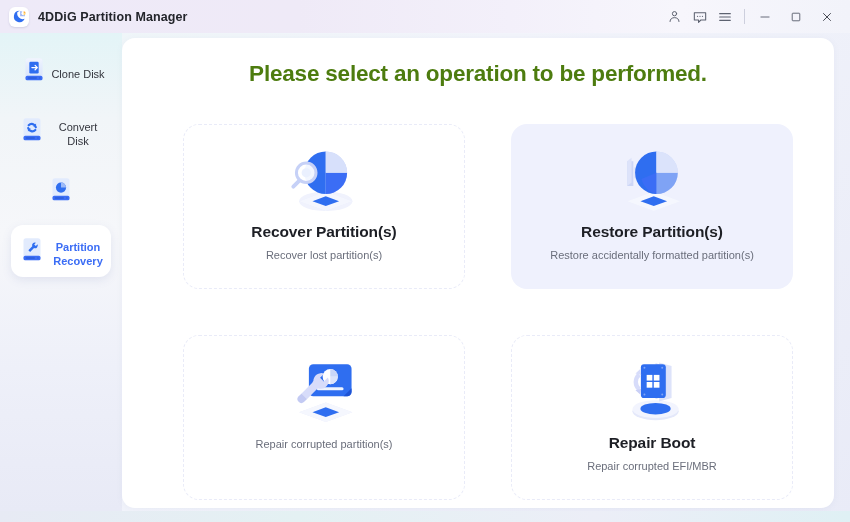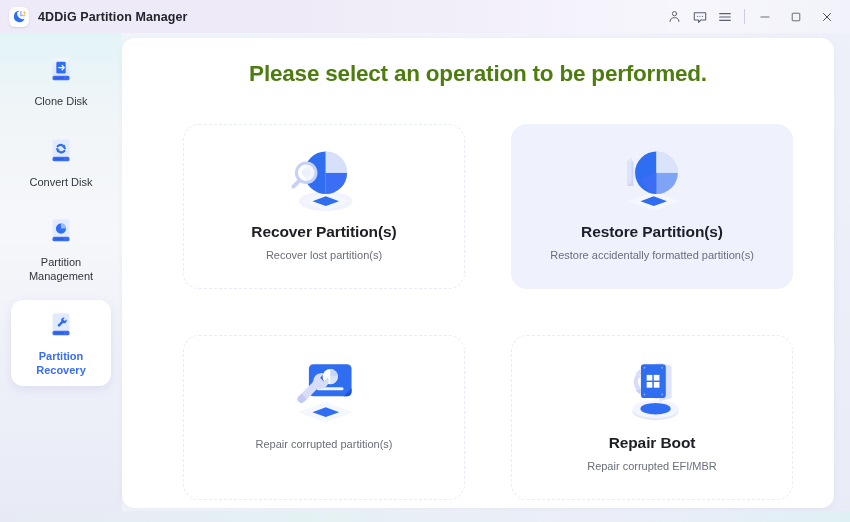--- a/index.html
+++ b/index.html
@@ -39,21 +39,21 @@
 
   
   .sidebar{
     position:absolute;left:0;top:33px;width:122px;height:478px;
     background:linear-gradient(180deg,#e3f4f7 0%,#f1f5f8 18%,#f6f7fa 42%,#eef0f9 70%,#e8eaf6 100%);
     padding-top:12px;box-sizing:border-box;
   }
   .nav-item{
     width:100px;margin:0 auto 8px auto;border-radius:12px;
     padding:9px 4px 9px 4px;box-sizing:border-box;
-    display:flex;flex-direction:column;align-items:center;justify-content:flex-start;
+    display:flex;flex-direction:row;align-items:center;justify-content:center;
     cursor:pointer;
   }
   .nav-item.active{
     background:#ffffff;box-shadow:0 3px 10px rgba(90,105,170,.13);
   }
   .nav-icon{width:34px;height:34px;display:block;}
   .nav-label{
     margin-top:7px;font-size:11px;line-height:13.5px;color:#33353d;text-align:center;
     font-weight:normal;
   }
@@ -196,21 +196,20 @@
       <span class="nav-icon">
         <svg viewBox="0 0 40 40" width="34" height="34">
           <rect x="10" y="5" width="20" height="26" rx="3" fill="#e2ebfd"></rect>
           <circle cx="20" cy="16" r="6" fill="#2f6ef0"></circle>
           <path d="M20 16V10a6 6 0 0 1 6 6z" fill="#9dbaf8"></path>
           <rect x="10" y="25.5" width="20" height="5.5" rx="2" fill="#3b6df5"></rect>
           <rect x="12.5" y="27.4" width="11" height="1.7" rx=".85" fill="#1f4fc4" opacity=".55"></rect>
           <circle cx="27" cy="28.3" r=".9" fill="#1f4fc4" opacity=".55"></circle>
         </svg>
       </span>
-      <span class="nav-label">Partition Management</span>
     </div>
 
     <div class="nav-item active">
       <span class="nav-icon">
         <svg viewBox="0 0 40 40" width="34" height="34">
           <rect x="10" y="5" width="20" height="26" rx="3" fill="#e2ebfd"></rect>
           <path d="M24.6 10.3a3.2 3.2 0 0 0-4.3 4.1l-4.6 4.6 2.1 2.1 4.6-4.6a3.2 3.2 0 0 0 4.1-4.3l-2 2-1.9-1.9z" fill="#2f6ef0"></path>
           <rect x="10" y="25.5" width="20" height="5.5" rx="2" fill="#3b6df5"></rect>
           <rect x="12.5" y="27.4" width="11" height="1.7" rx=".85" fill="#1f4fc4" opacity=".55"></rect>
           <circle cx="27" cy="28.3" r=".9" fill="#1f4fc4" opacity=".55"></circle>

